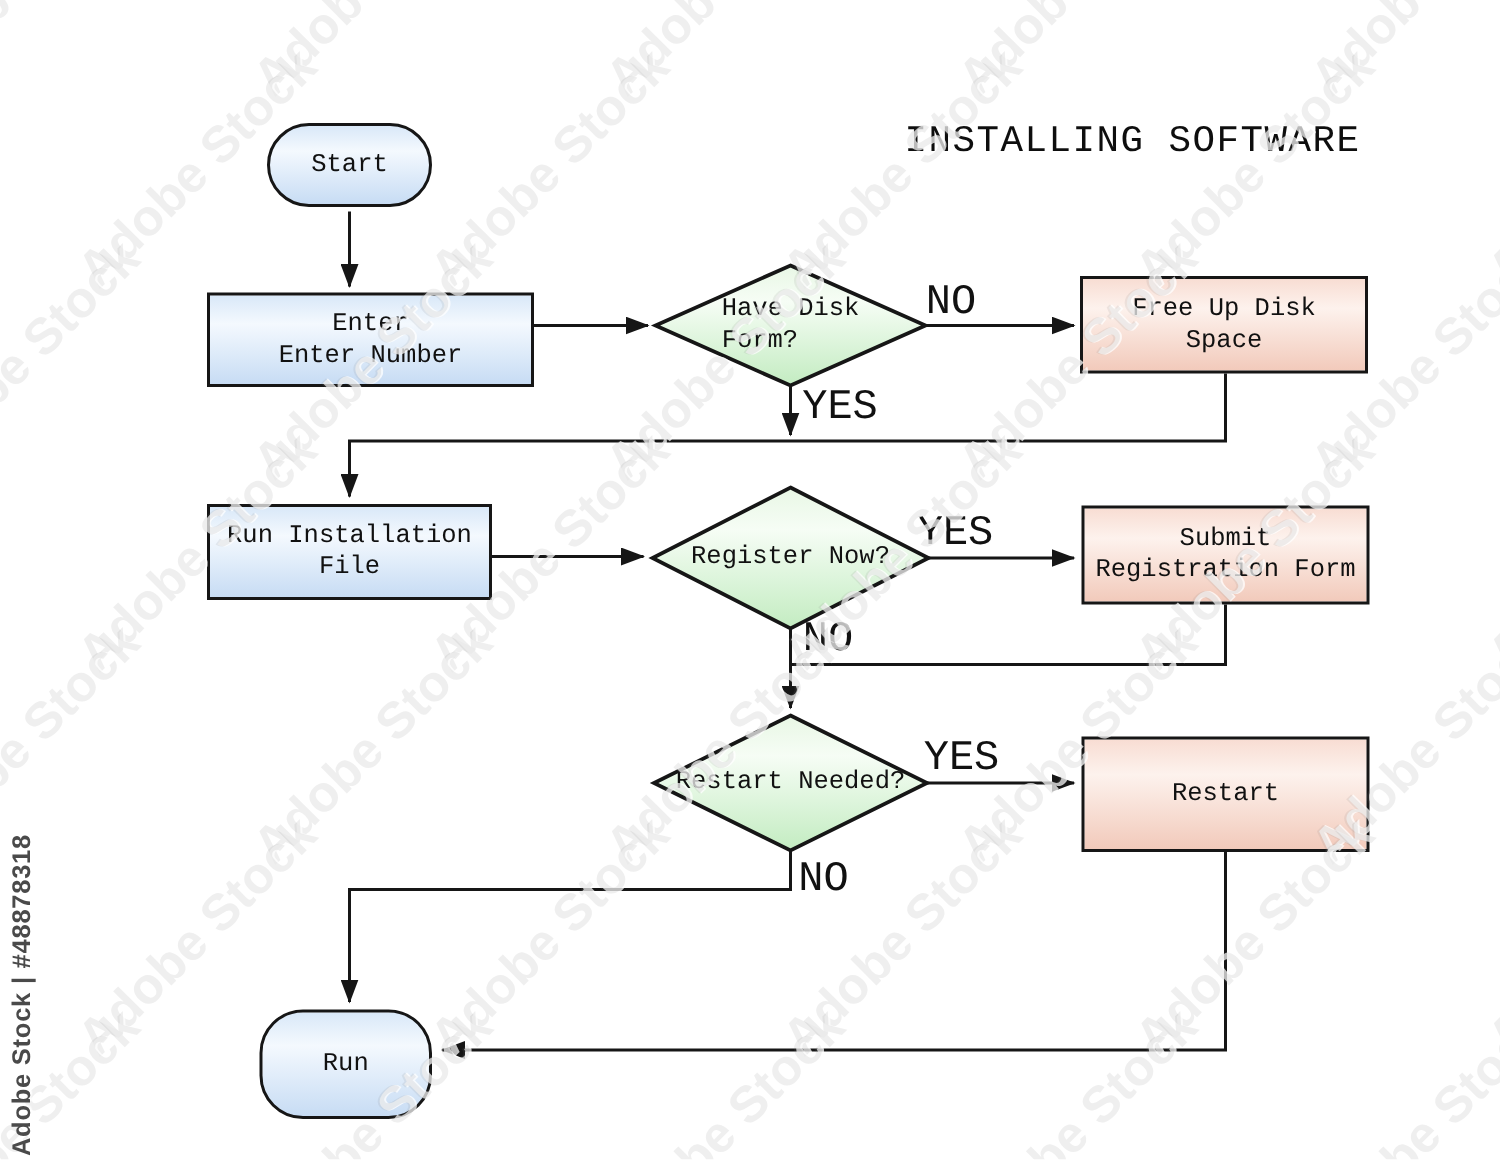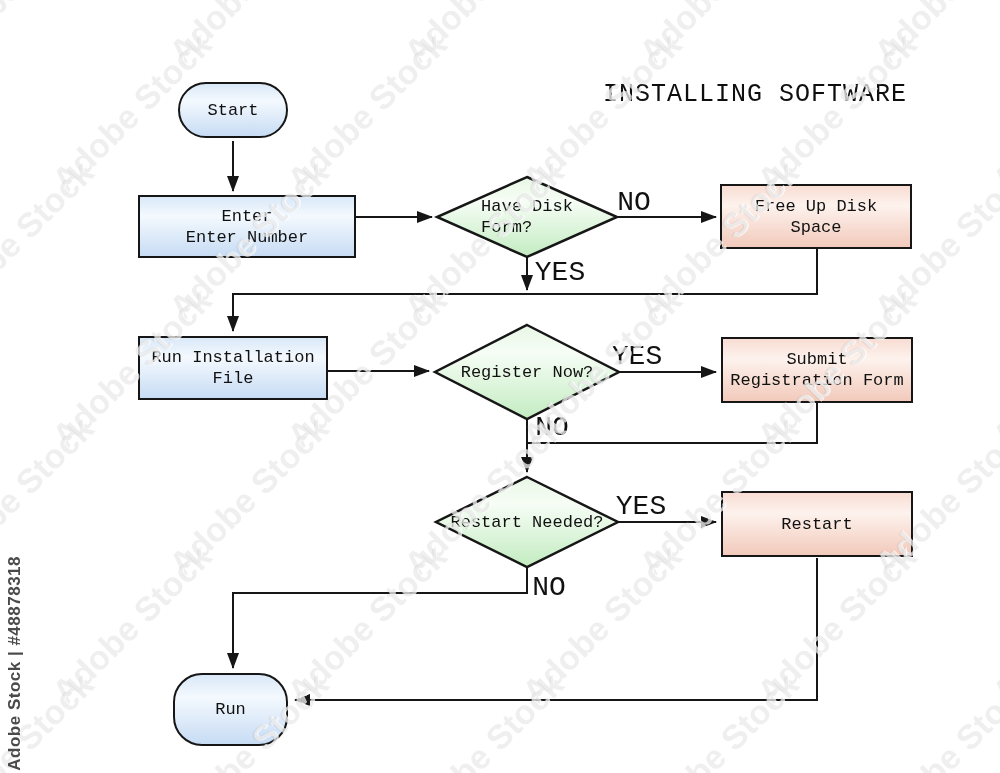--- a/index.html
+++ b/index.html
@@ -84,21 +84,21 @@
   <div class="node process" style="left:138px;top:336px;width:190px;height:64px">
     <span>Run Installation</span>
     <span>File</span>
   </div>
 
   <div class="node action" style="left:721px;top:337px;width:192px;height:66px">
     <span>Submit</span>
     <span>Registration Form</span>
   </div>
 
-  <div class="node action" style="left:721px;top:491px;width:192px;height:66px">
+  <div class="node action" style="left:721px;top:491px;width:192px;height:77px">
     <span>Restart</span>
   </div>
 
   <div class="node terminal" style="left:173px;top:673px;width:115px;height:73px">
     <span>Run</span>
   </div>
 
   <div class="dlabel" style="left:527px;top:217px">
     <div>Have Disk</div>
     <div>Form?</div>

